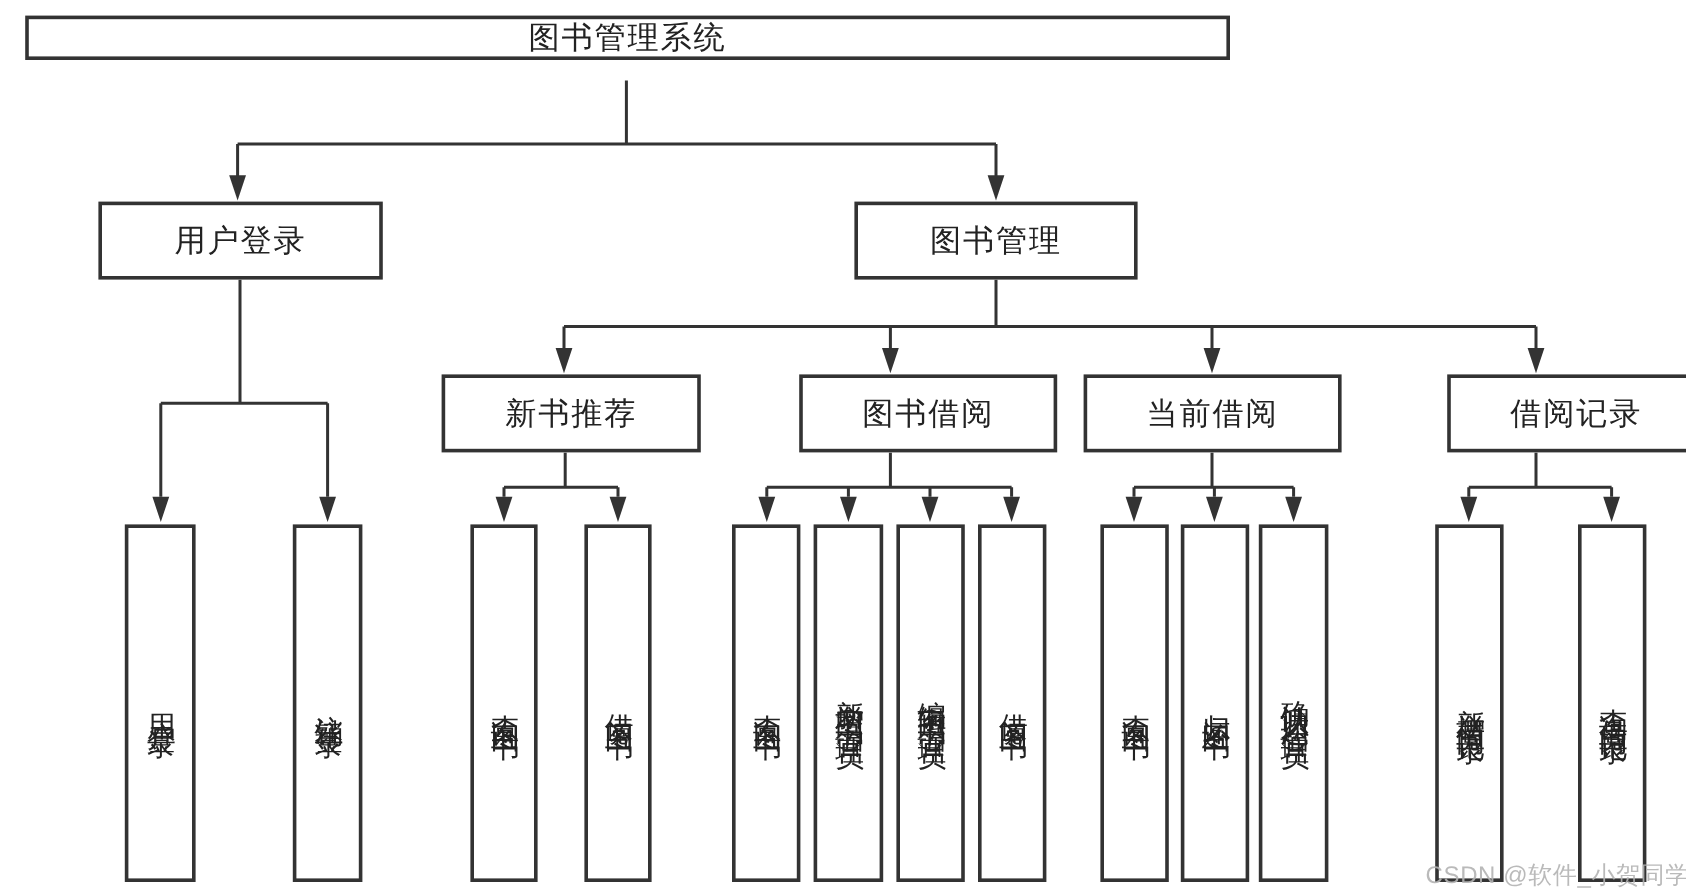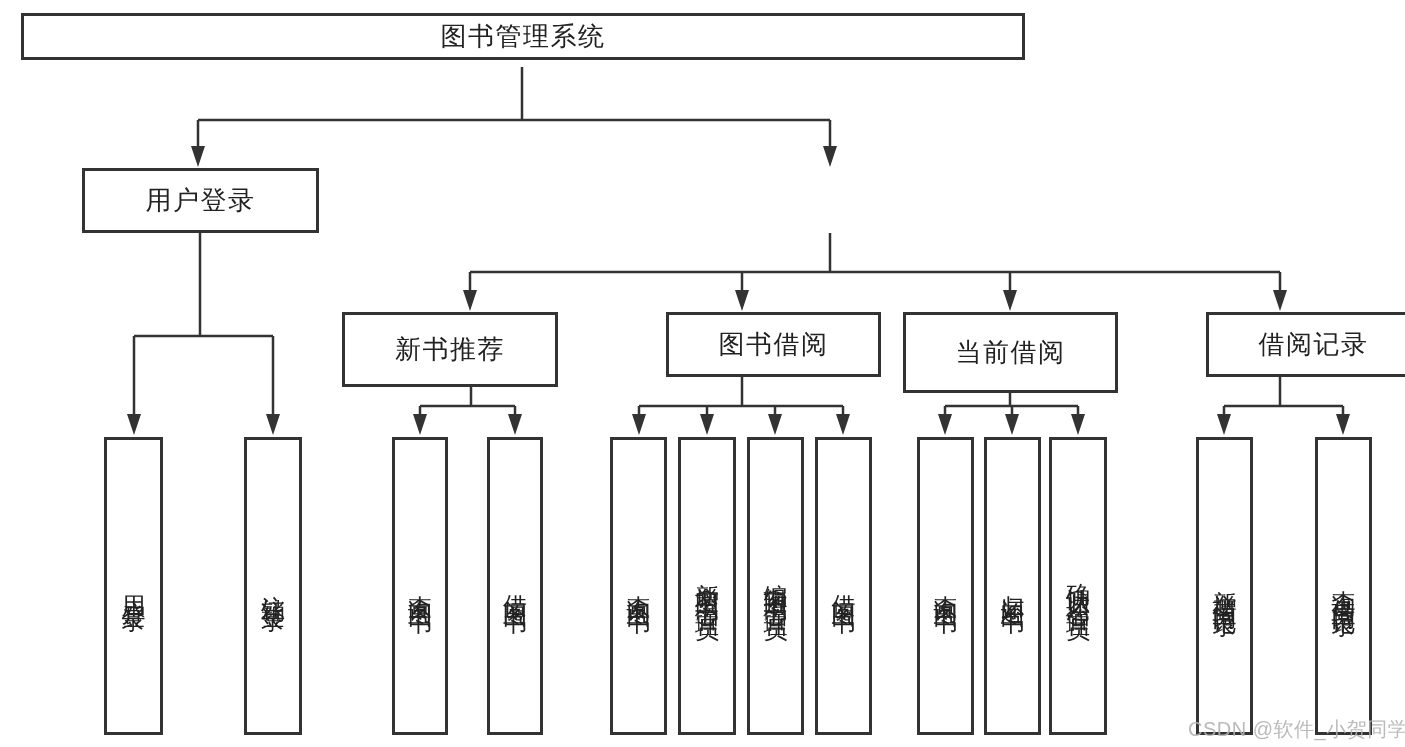--- a/index.html
+++ b/index.html
@@ -99,35 +99,38 @@
       <polygon points="768,414 782,414 775,435"></polygon>
       <polygon points="836,414 850,414 843,435"></polygon>
       <polygon points="938,414 952,414 945,435"></polygon>
       <polygon points="1005,414 1019,414 1012,435"></polygon>
       <polygon points="1071,414 1085,414 1078,435"></polygon>
       <polygon points="1217,414 1231,414 1224,435"></polygon>
       <polygon points="1336,414 1350,414 1343,435"></polygon>
     </g>
   </svg>
 
-  <div class="node hbox" style="left:21px; top:13px; width:1004px; height:47px;">
+  <div class="node hbox" style="left:21px; top:13px; width:1004px; height:37px;">
     <span>图书管理系统</span>
   </div>
 
   <div class="node hbox" style="left:82px; top:168px; width:237px; height:65px;">
     <span>用户登录</span>
   </div>
+  <div class="node hbox" style="left:712px; top:168px; width:236px; height:65px;">
+    <span>图书管理</span>
+  </div>
 
-  <div class="node hbox" style="left:342px; top:312px; width:216px; height:75px;align-items:center;">
+  <div class="node hbox" style="left:368px; top:312px; width:216px; height:65px;align-items:center;">
     <span>新书推荐</span>
   </div>
   <div class="node hbox" style="left:666px; top:312px; width:215px; height:65px;">
     <span>图书借阅</span>
   </div>
-  <div class="node hbox" style="left:903px; top:312px; width:215px; height:81px;">
+  <div class="node hbox" style="left:903px; top:312px; width:215px; height:65px;">
     <span>当前借阅</span>
   </div>
   <div class="node hbox" style="left:1206px; top:312px; width:215px; height:65px;">
     <span>借阅记录</span>
   </div>
 
   <div class="node leaf" style="left:104px; width:59px;">
     <span>用户登录</span>
   </div>
   <div class="node leaf" style="left:244px; width:58px;">

